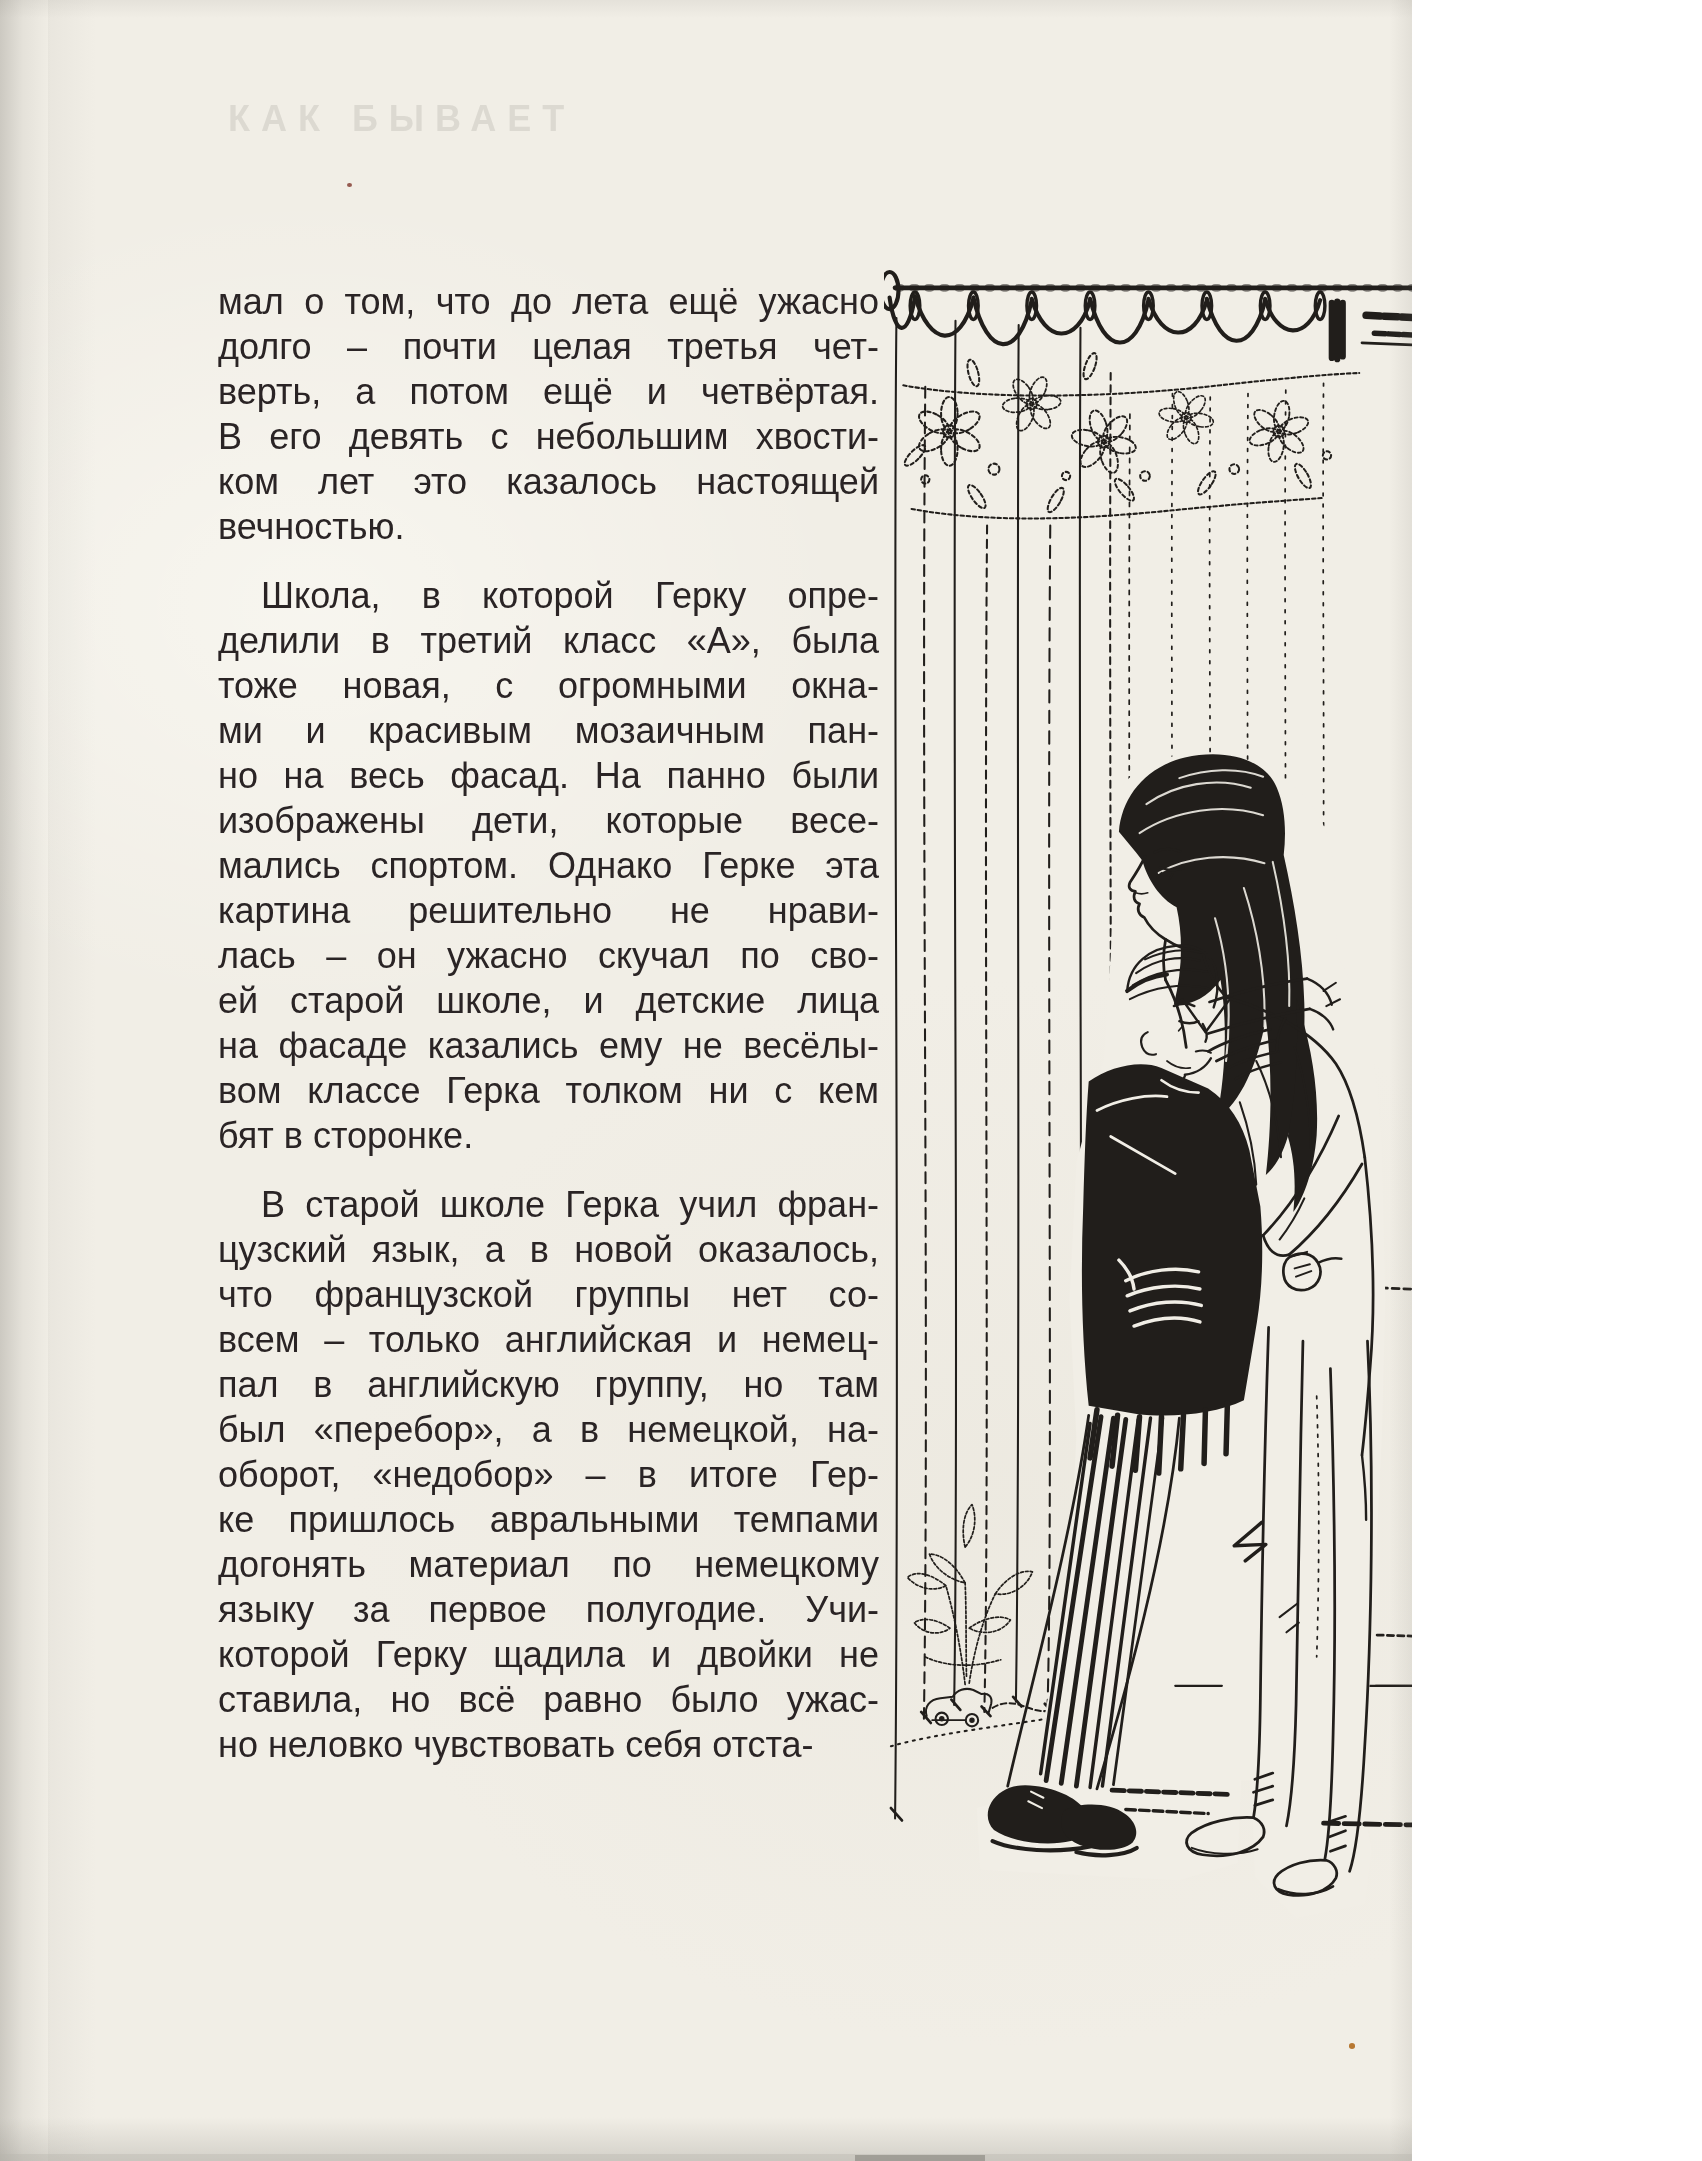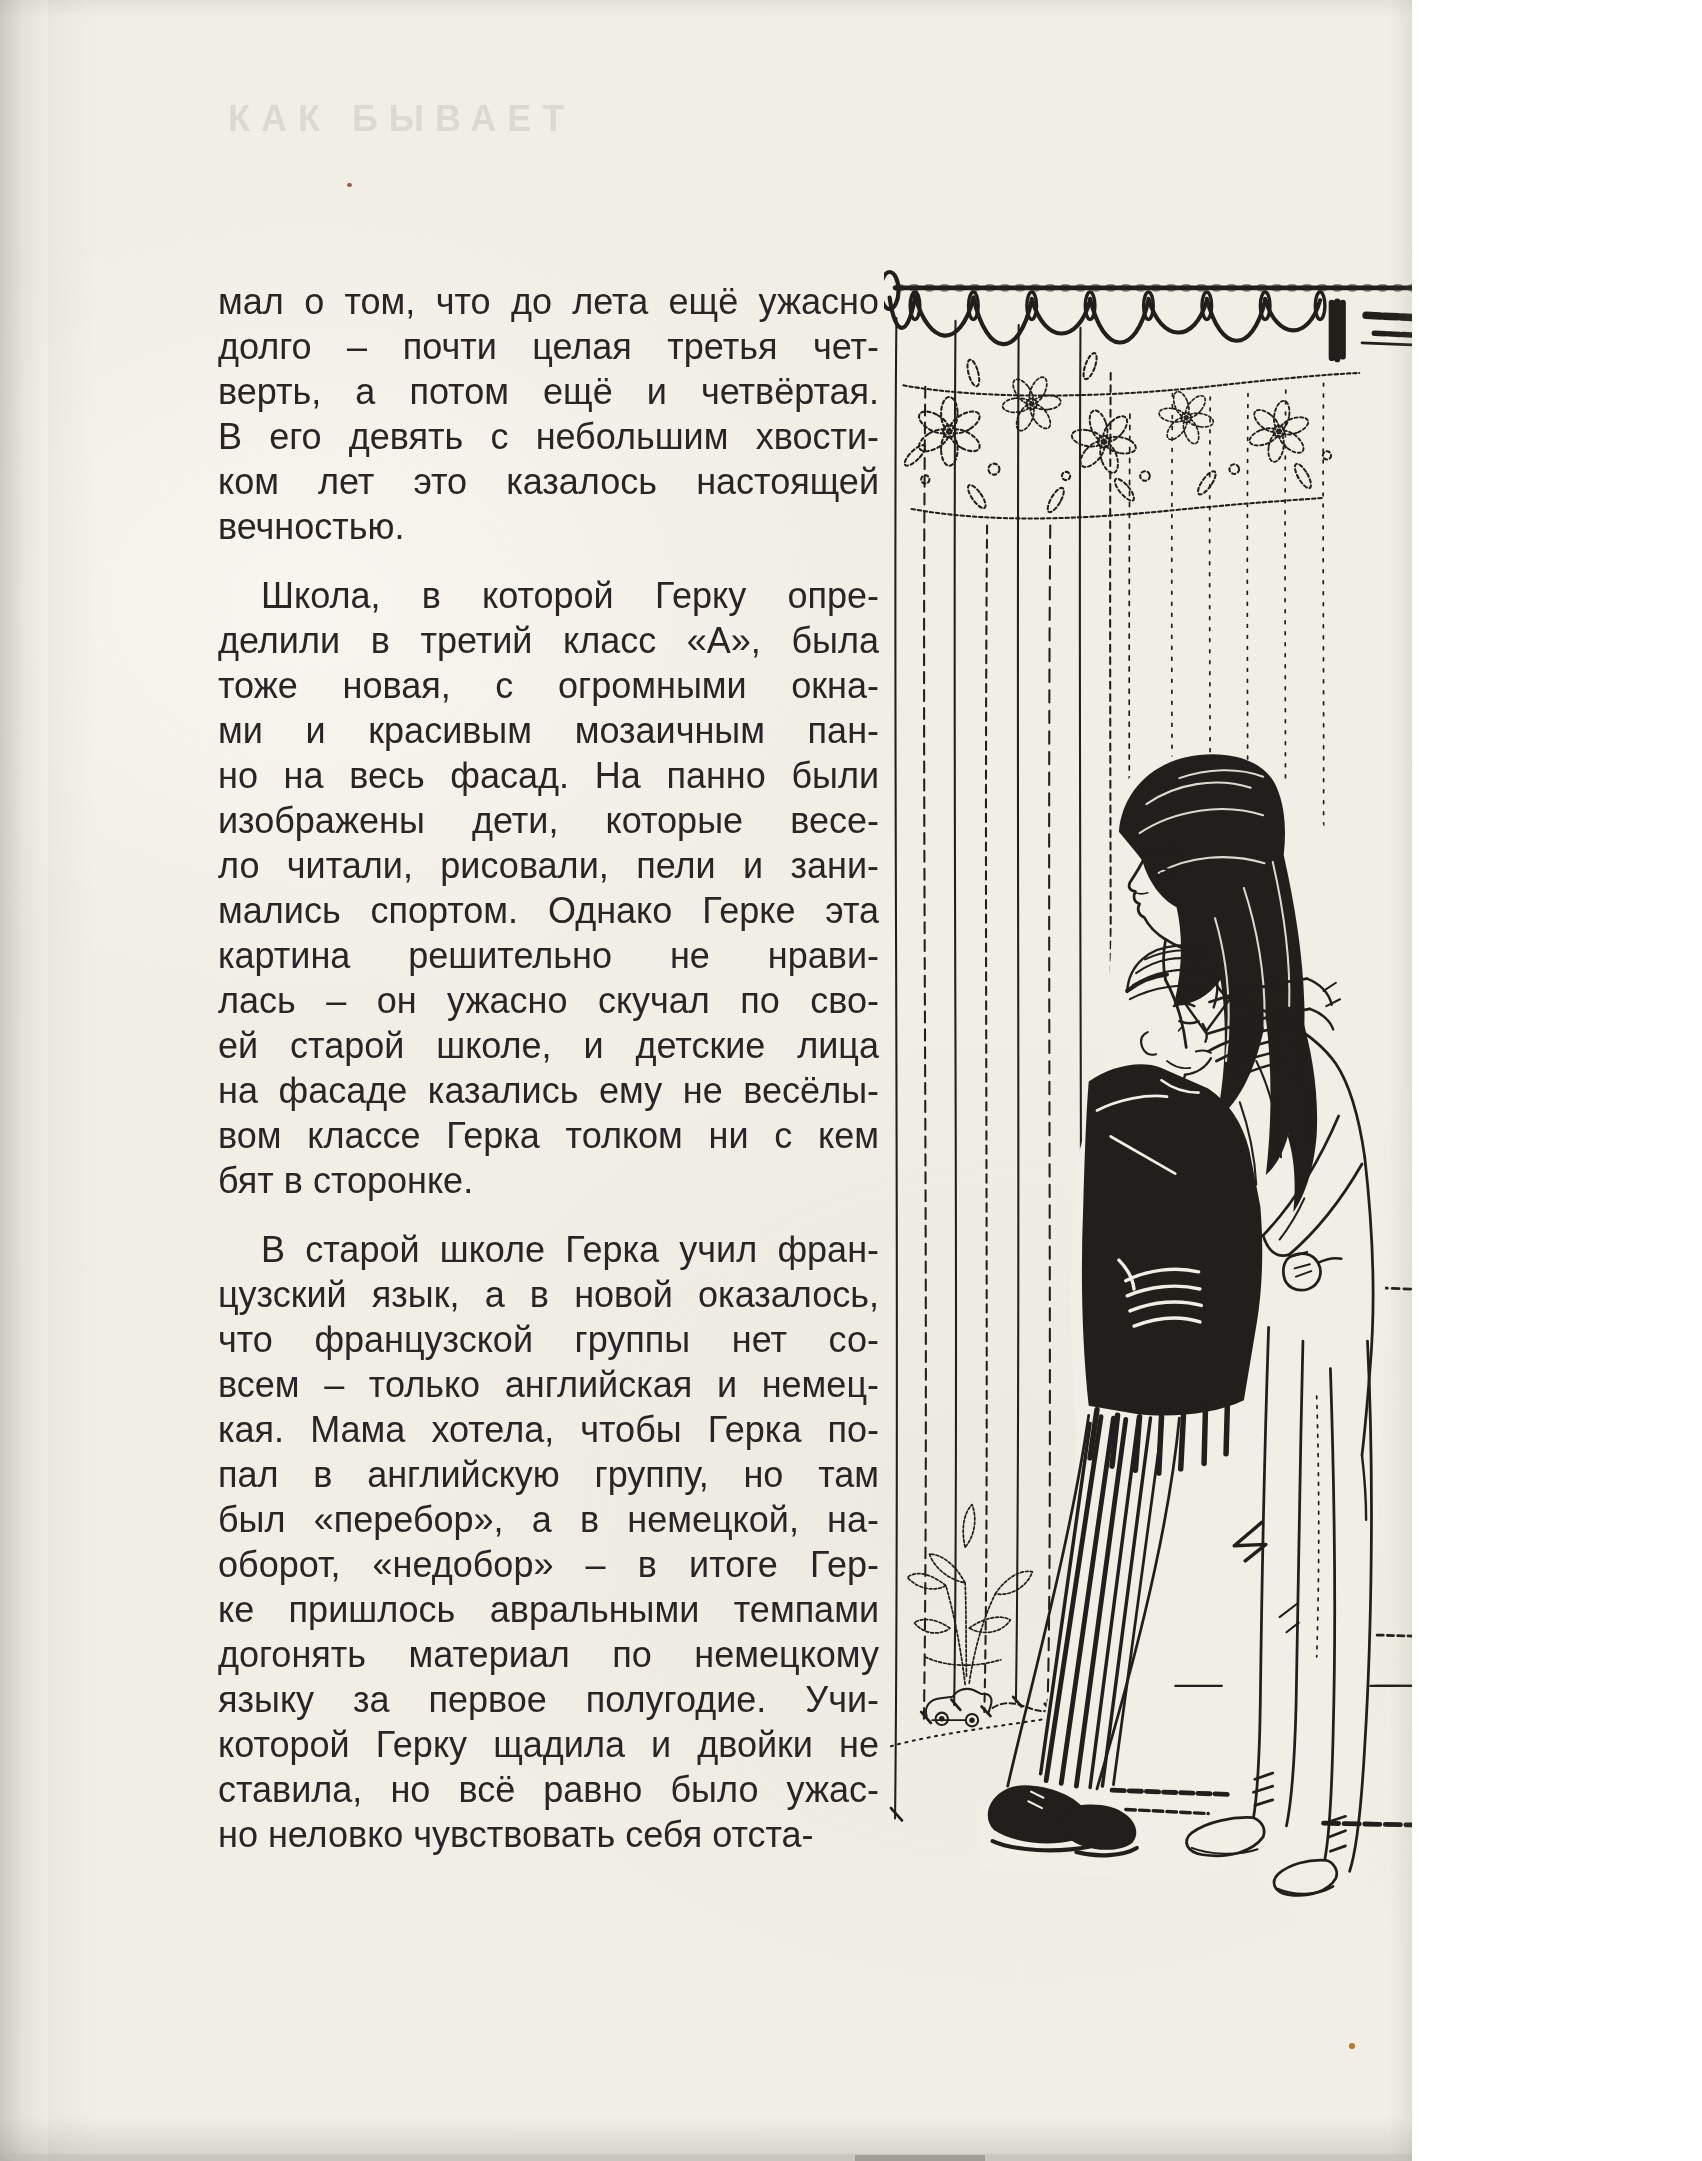--- a/index.html
+++ b/index.html
@@ -65,35 +65,33 @@
         <div class="tline jl">ком лет это казалось настоящей</div>
         <div class="tline">вечностью.</div>
       </div>
       <div class="para indent">
         <div class="tline jl">Школа, в которой Герку опре-</div>
         <div class="tline jl">делили в третий класс «А», была</div>
         <div class="tline jl">тоже новая, с огромными окна-</div>
         <div class="tline jl">ми и красивым мозаичным пан-</div>
         <div class="tline jl">но на весь фасад. На панно были</div>
         <div class="tline jl">изображены дети, которые весе-</div>
-        <div class="tline jl">ло читали, рисовали, пели и зани-</div>
         <div class="tline jl">мались спортом. Однако Герке эта</div>
         <div class="tline jl">картина решительно не нрави-</div>
         <div class="tline jl">лась – он ужасно скучал по сво-</div>
         <div class="tline jl">ей старой школе, и детские лица</div>
         <div class="tline jl">на фасаде казались ему не весёлы-</div>
         <div class="tline jl">вом классе Герка толком ни с кем</div>
         <div class="tline">бят в сторонке.</div>
       </div>
       <div class="para indent">
         <div class="tline jl">В старой школе Герка учил фран-</div>
         <div class="tline jl">цузский язык, а в новой оказалось,</div>
         <div class="tline jl">что французской группы нет со-</div>
         <div class="tline jl">всем – только английская и немец-</div>
-        <div class="tline jl">кая. Мама хотела, чтобы Герка по-</div>
         <div class="tline jl">пал в английскую группу, но там</div>
         <div class="tline jl">был «перебор», а в немецкой, на-</div>
         <div class="tline jl">оборот, «недобор» – в итоге Гер-</div>
         <div class="tline jl">ке пришлось авральными темпами</div>
         <div class="tline jl">догонять материал по немецкому</div>
         <div class="tline jl">языку за первое полугодие. Учи-</div>
         <div class="tline jl">которой Герку щадила и двойки не</div>
         <div class="tline jl">ставила, но всё равно было ужас-</div>
         <div class="tline">но неловко чувствовать себя отста-</div>
       </div>

